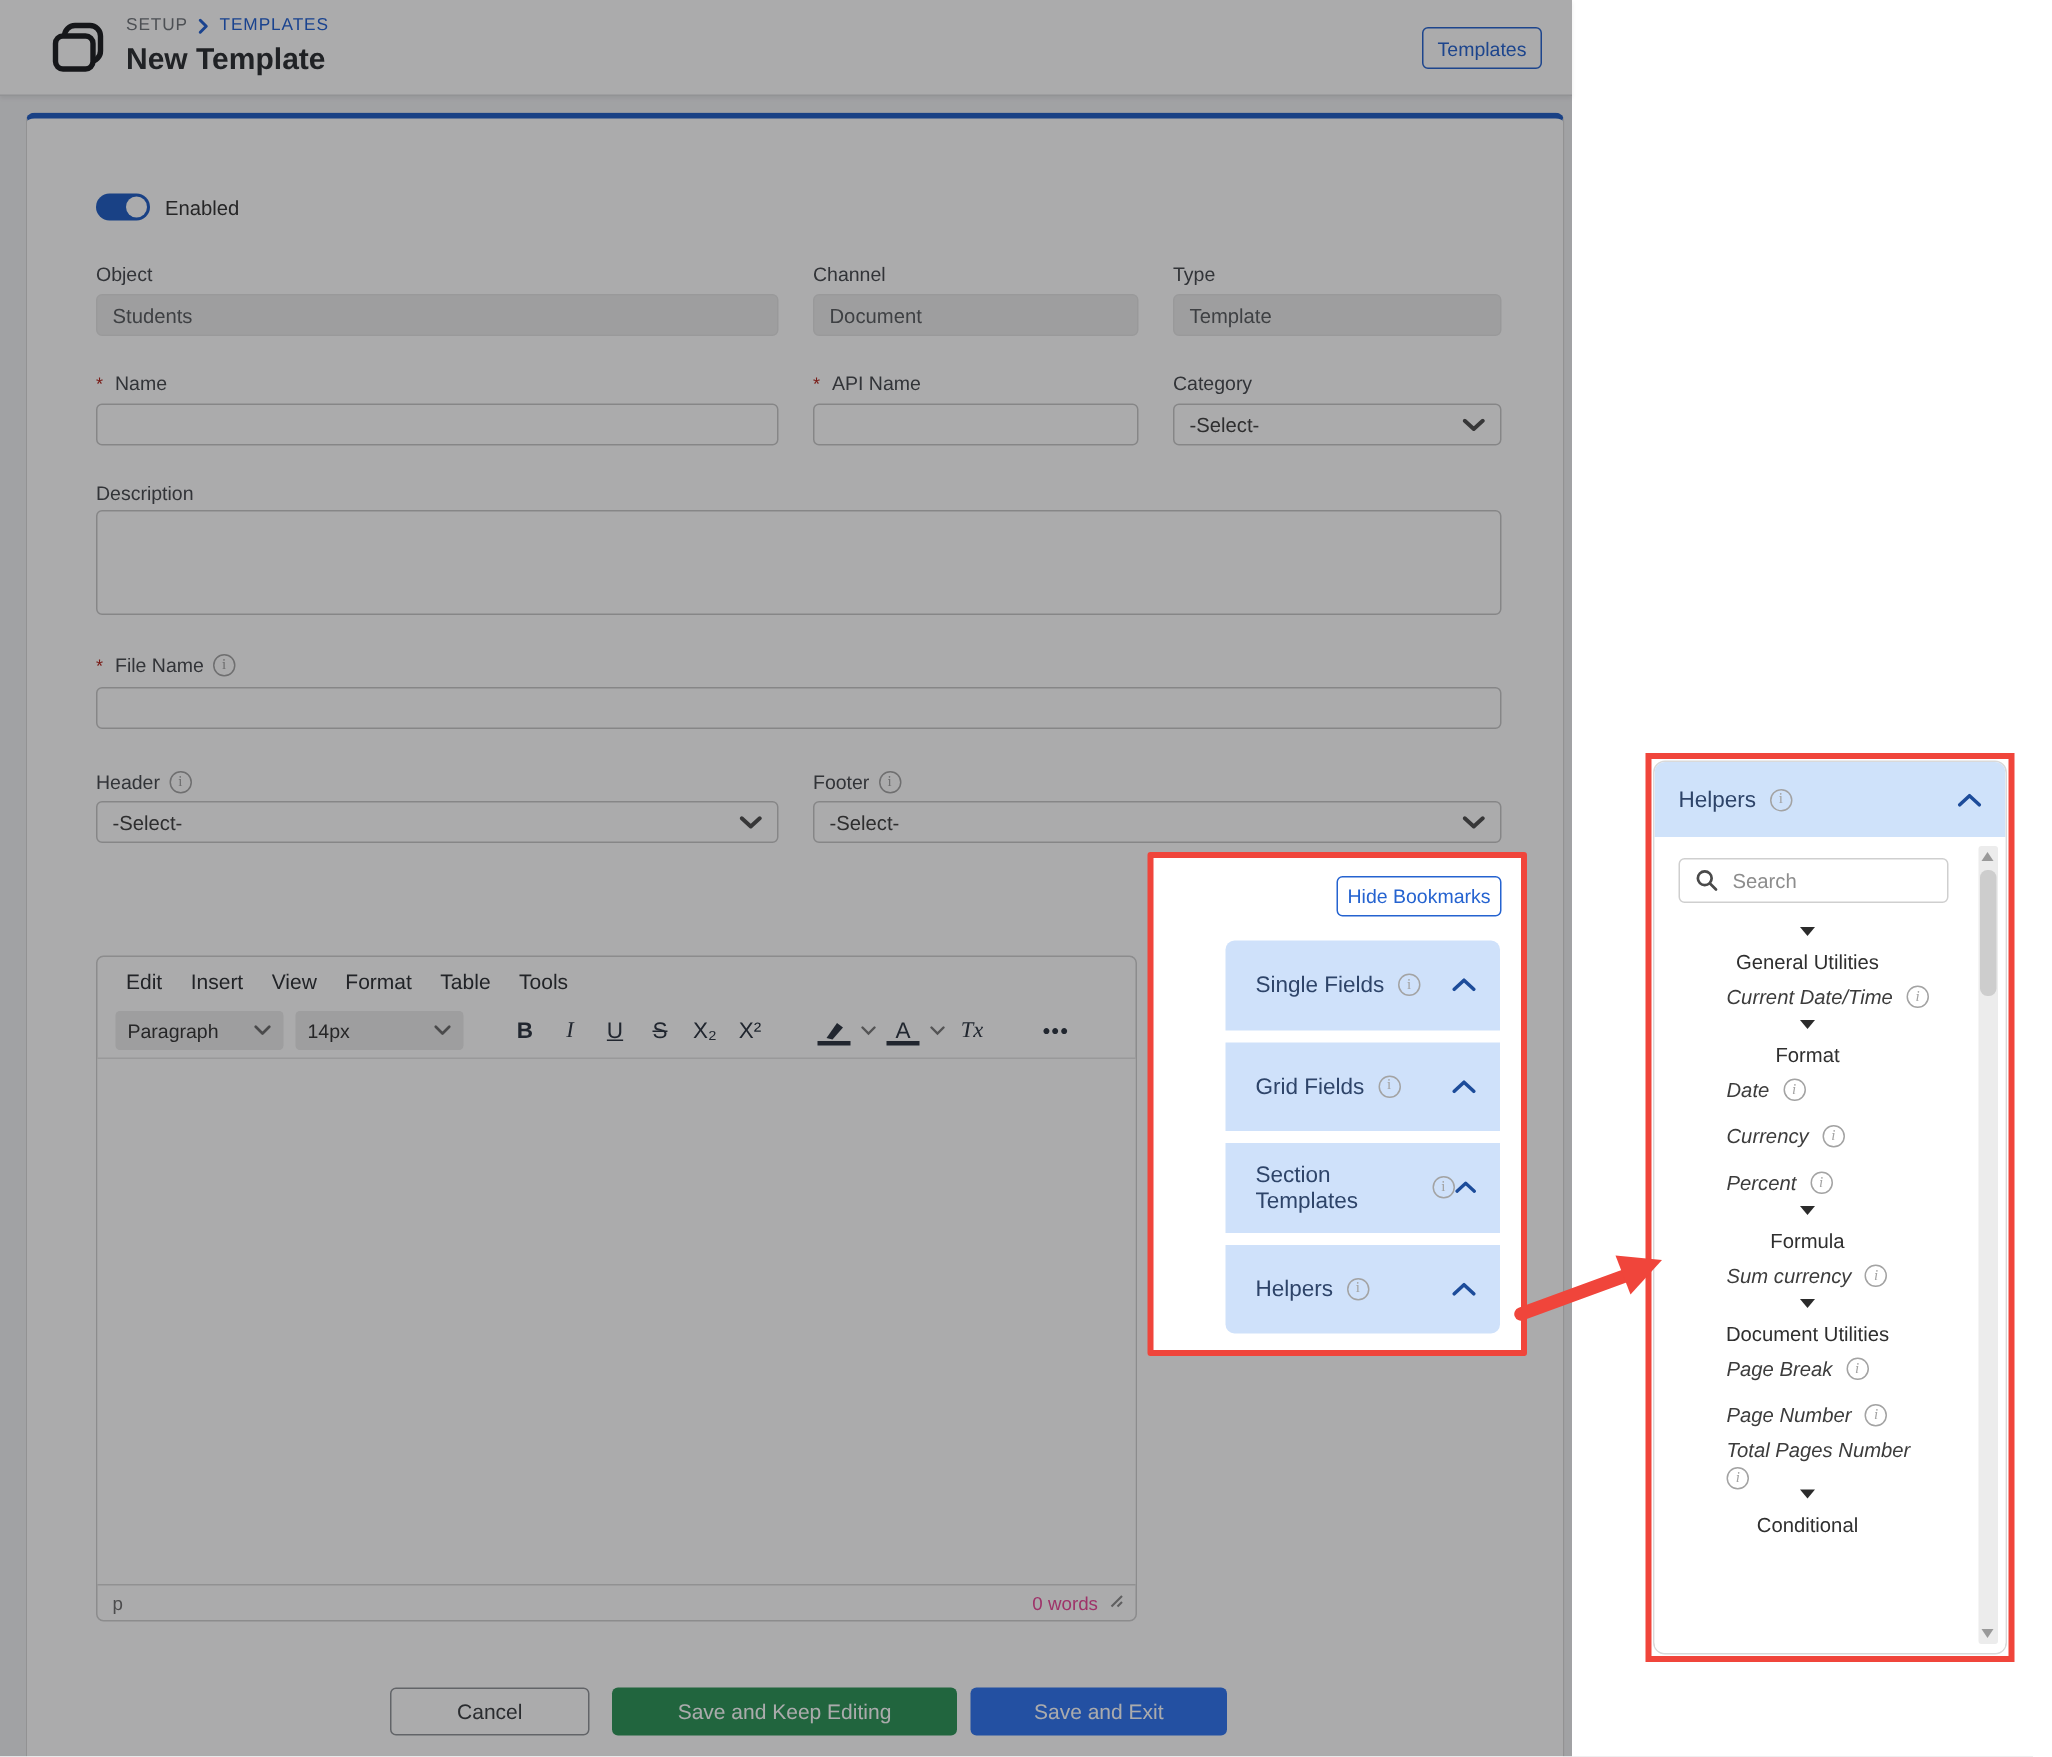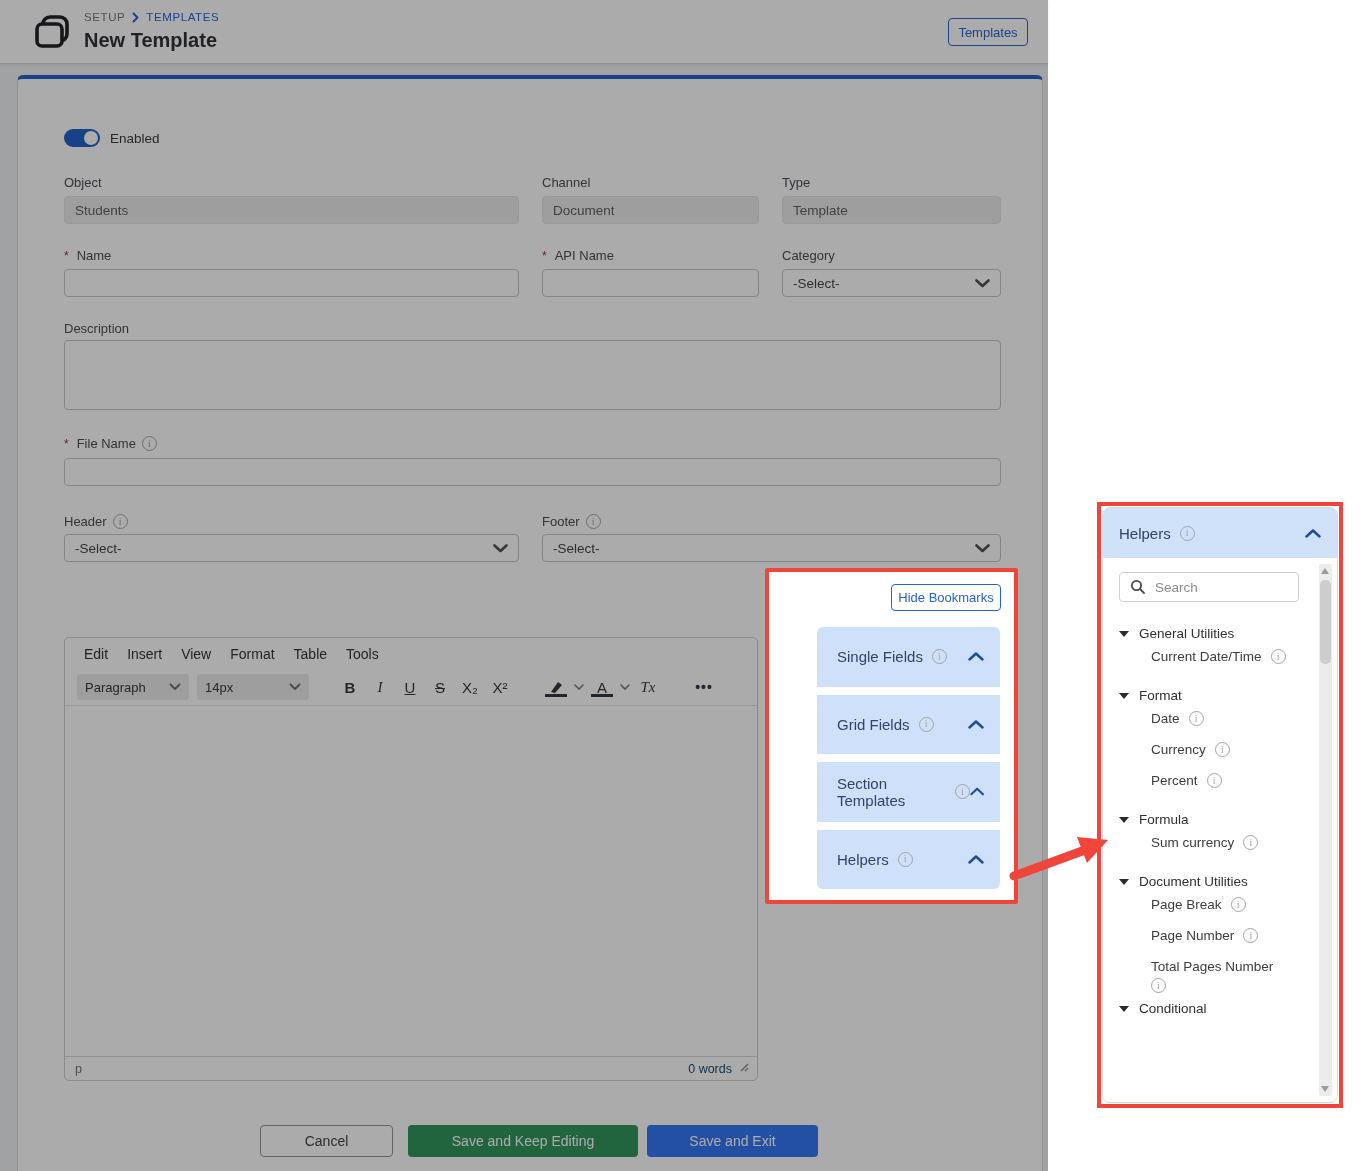--- a/index.html
+++ b/index.html
@@ -56,21 +56,21 @@
   .tb-strike{text-decoration:line-through;}
   .tb-clear{font-style:italic;font-family:"Liberation Serif",serif;}
   .tb-dots{font-size:14px;letter-spacing:1px;font-weight:700;}
   .tb-gap{width:26px;flex:none;}
   .tb-small-chev{width:16px;height:28px;display:flex;align-items:center;justify-content:center;cursor:pointer;flex:none;}
   .pen-under{position:relative;}
   .pen-under::after{content:"";position:absolute;left:4px;right:4px;bottom:4px;height:3px;background:#2b3440;}
   .ed-content{flex:1;background:#fff;}
   .statusbar{height:24px;border-top:1px solid #d8d8d8;display:flex;align-items:center;padding:0 8px 0 10px;flex:none;}
   .status-p{font-size:12.5px;color:#6e6e6e;}
-  .status-words{margin-left:auto;font-size:12.5px;color:#0c4a6e;display:flex;gap:7px;}
+  .status-words{margin-left:auto;font-size:12.5px;color:#ec4899;display:flex;gap:7px;}
 
   
   .btn{position:absolute;top:1046px;height:32px;border-radius:4px;font-size:14px;display:flex;align-items:center;justify-content:center;cursor:pointer;}
   .btn-cancel{left:242px;width:133px;background:#fff;border:1px solid #8f9397;color:#3a3d40;}
   .btn-green{left:390px;width:230px;background:#2b9457;color:#fff;border:none;}
   .btn-blue{left:629px;width:171px;background:#2e74f0;color:#fff;border:none;}
 
   
   .bm-box{position:absolute;left:765px;top:568px;width:253px;height:336px;background:#fff;border:4px solid #f0453b;border-radius:2px;z-index:40;}
   .bm-hide{position:absolute;right:13px;top:12px;width:110px;height:27px;}
@@ -89,24 +89,24 @@
   .hp-box{position:absolute;left:1097px;top:502px;width:246px;height:606px;background:#fff;border:4px solid #f0453b;z-index:40;}
   .hp-panel{position:absolute;left:1px;top:1px;right:1px;bottom:1px;border:1px solid #d9d9d9;border-radius:8px;overflow:hidden;display:flex;flex-direction:column;background:#fff;}
   .hp-head{height:50px;background:#cfe2fa;display:flex;align-items:center;padding:0 16px;flex:none;cursor:pointer;}
   .hp-title{font-size:15px;color:#2e4469;}
   .hp-head .info{margin-left:9px;}
   .hp-head .acc-chev{margin-left:auto;}
   .hp-body{flex:1;position:relative;background:#fff;padding:14px 30px 6px 16px;overflow:hidden;}
   .search{width:180px;height:30px;border:1px solid #cfcfcf;border-radius:4px;display:flex;align-items:center;gap:9px;padding:0 8px 0 10px;margin-bottom:16px;}
   .search-ph{font-size:13.5px;color:#8d8d8d;}
   .tree{width:172px;}
-  .tree-parent{display:flex;align-items:center;gap:10px;min-height:31px;cursor:pointer;}
+  .tree-parent{display:flex;align-items:center;gap:10px;min-height:31px;cursor:pointer;flex-direction:column;}
   .caret{width:0;height:0;border-left:5px solid transparent;border-right:5px solid transparent;border-top:6px solid #2b2b2b;flex:none;}
   .tree-parent .t-lbl{font-size:13.5px;color:#2f2f2f;}
-  .tree-child{display:flex;align-items:flex-start;flex-wrap:wrap;gap:4px 9px;min-height:31px;padding-left:32px;cursor:pointer;}
+  .tree-child{display:flex;align-items:center;flex-wrap:wrap;gap:4px 9px;min-height:31px;padding-left:32px;cursor:pointer;font-style:italic;}
   .tree-child .t-lbl{font-size:13.5px;color:#3c3c3c;}
   
   .sb{position:absolute;right:5px;top:6px;bottom:6px;width:13px;background:#ececec;border-radius:2px;}
   .sb-up{position:absolute;top:4px;left:2px;width:0;height:0;border-left:4.5px solid transparent;border-right:4.5px solid transparent;border-bottom:6px solid #9a9a9a;cursor:pointer;}
   .sb-down{position:absolute;bottom:4px;left:2px;width:0;height:0;border-left:4.5px solid transparent;border-right:4.5px solid transparent;border-top:6px solid #9a9a9a;cursor:pointer;}
   .sb-thumb{position:absolute;top:16px;left:1px;width:11px;height:84px;background:#cdcdcd;border-radius:5px;cursor:pointer;}
 </style>
 </head>
 <body>
 

